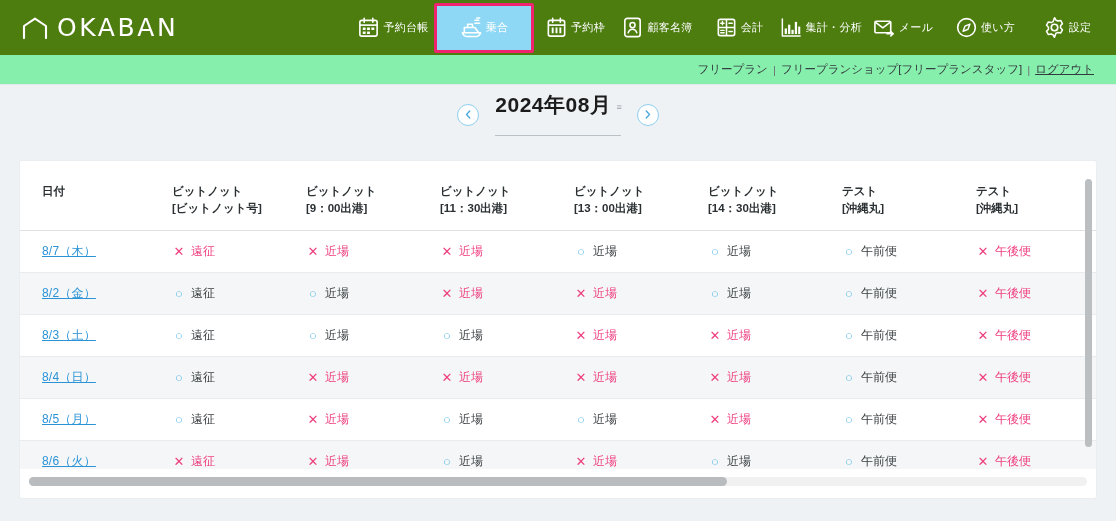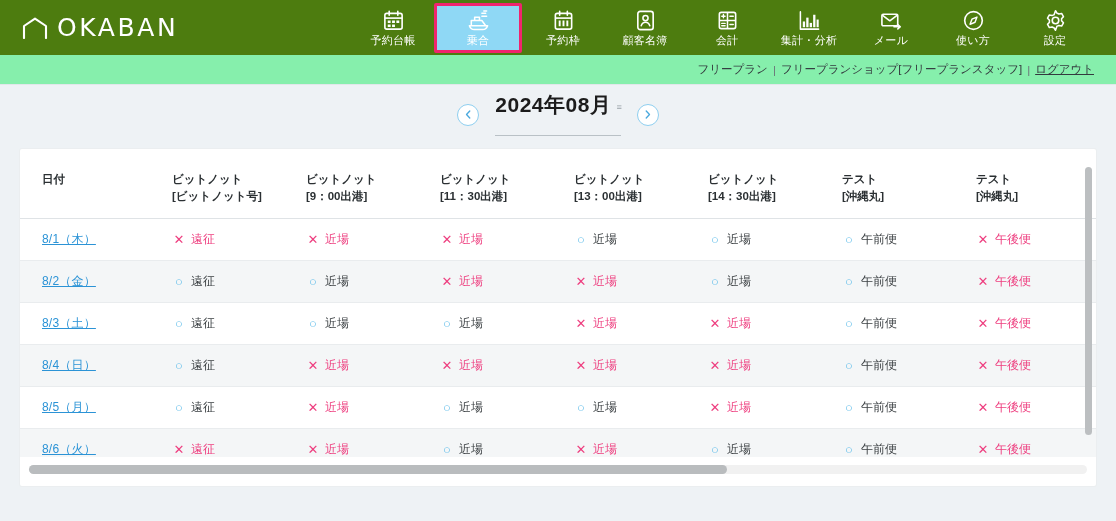--- a/index.html
+++ b/index.html
@@ -39,33 +39,32 @@
     left: 352px;
     top: 0;
     height: 55px;
     display: flex;
     align-items: center;
   }
   .nav-item {
     width: 82px;
     height: 52px;
     display: flex;
-    flex-direction: column;
     align-items: center;
     justify-content: center;
     gap: 3px;
     color: #ffffff;
     cursor: pointer;
     border-radius: 2px;
     text-decoration: none;
   }
   .nav-item.active {
     background: #8FD8F5;
     border: 3px solid #F0246E;
-    width: 88px;
+    width: 100px;
     height: 50px;
   }
   .nav-icon { width: 23px; height: 23px; display: block; }
   .nav-label {
     font-size: 11px;
     line-height: 1;
     white-space: nowrap;
     letter-spacing: 0.3px;
   }
 
@@ -129,21 +128,21 @@
   .month-caret {
     font-size: 9px;
     color: #9aa3a8;
     line-height: 1;
     padding-bottom: 4px;
     letter-spacing: -1px;
   }
 
   
   .card {
-    margin: 4px 20px;
+    margin: 16px 20px;
     background: #ffffff;
     height: 337px;
     border-radius: 2px;
     position: relative;
     box-shadow: 0 0 0 1px #ebeef0;
     overflow: hidden;
   }
   .table-scroll {
     position: relative;
     height: 308px;
@@ -410,21 +409,21 @@
               <div class="h2">[沖縄丸]</div>
             </th>
             <th>
               <div>テスト</div>
               <div class="h2">[沖縄丸]</div>
             </th>
           </tr>
       </thead>
       <tbody id="body">
           <tr>
-            <td><span class="date-link">8/1（木）</span></td>
+            <td><span class="date-link">8/7（木）</span></td>
             <td><span class="mark ng">✕</span><span class="cell-label ng">遠征</span></td>
             <td><span class="mark ng">✕</span><span class="cell-label ng">近場</span></td>
             <td><span class="mark ng">✕</span><span class="cell-label ng">近場</span></td>
             <td><span class="mark ok">○</span><span class="cell-label ok">近場</span></td>
             <td><span class="mark ok">○</span><span class="cell-label ok">近場</span></td>
             <td><span class="mark ok">○</span><span class="cell-label ok">午前便</span></td>
             <td><span class="mark ng">✕</span><span class="cell-label ng">午後便</span></td>
           </tr>
           <tr>
             <td><span class="date-link">8/2（金）</span></td>

